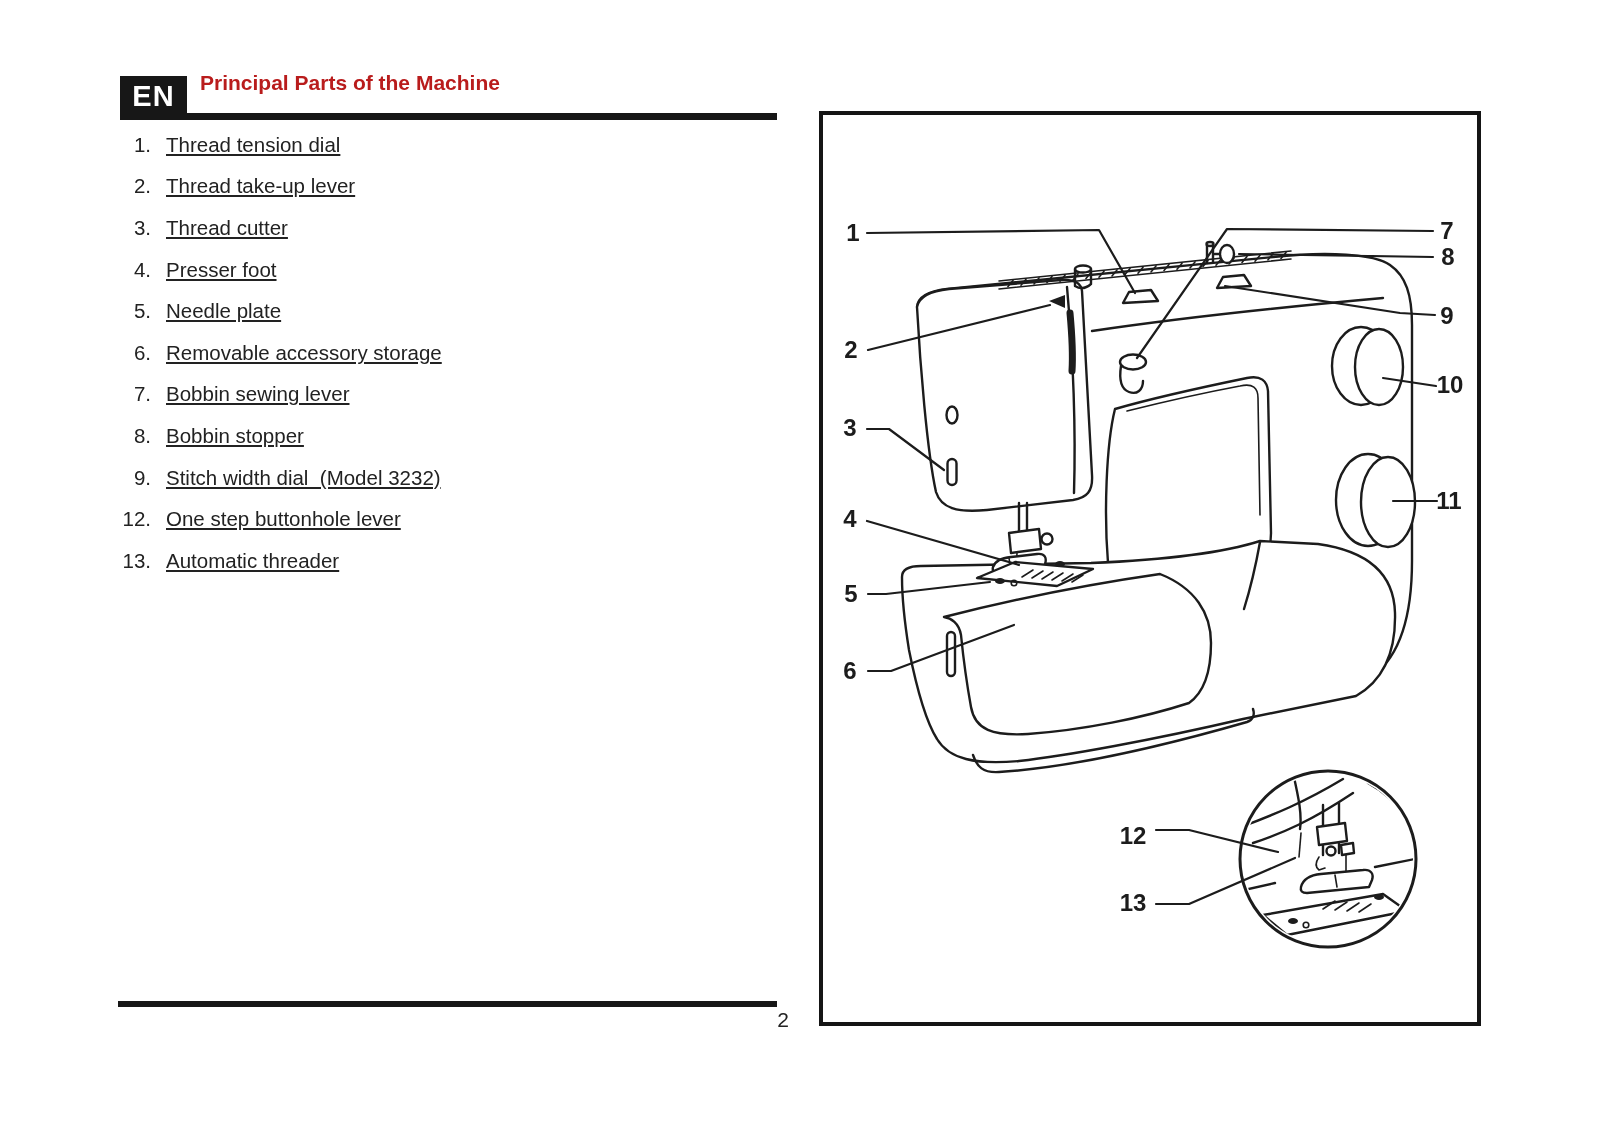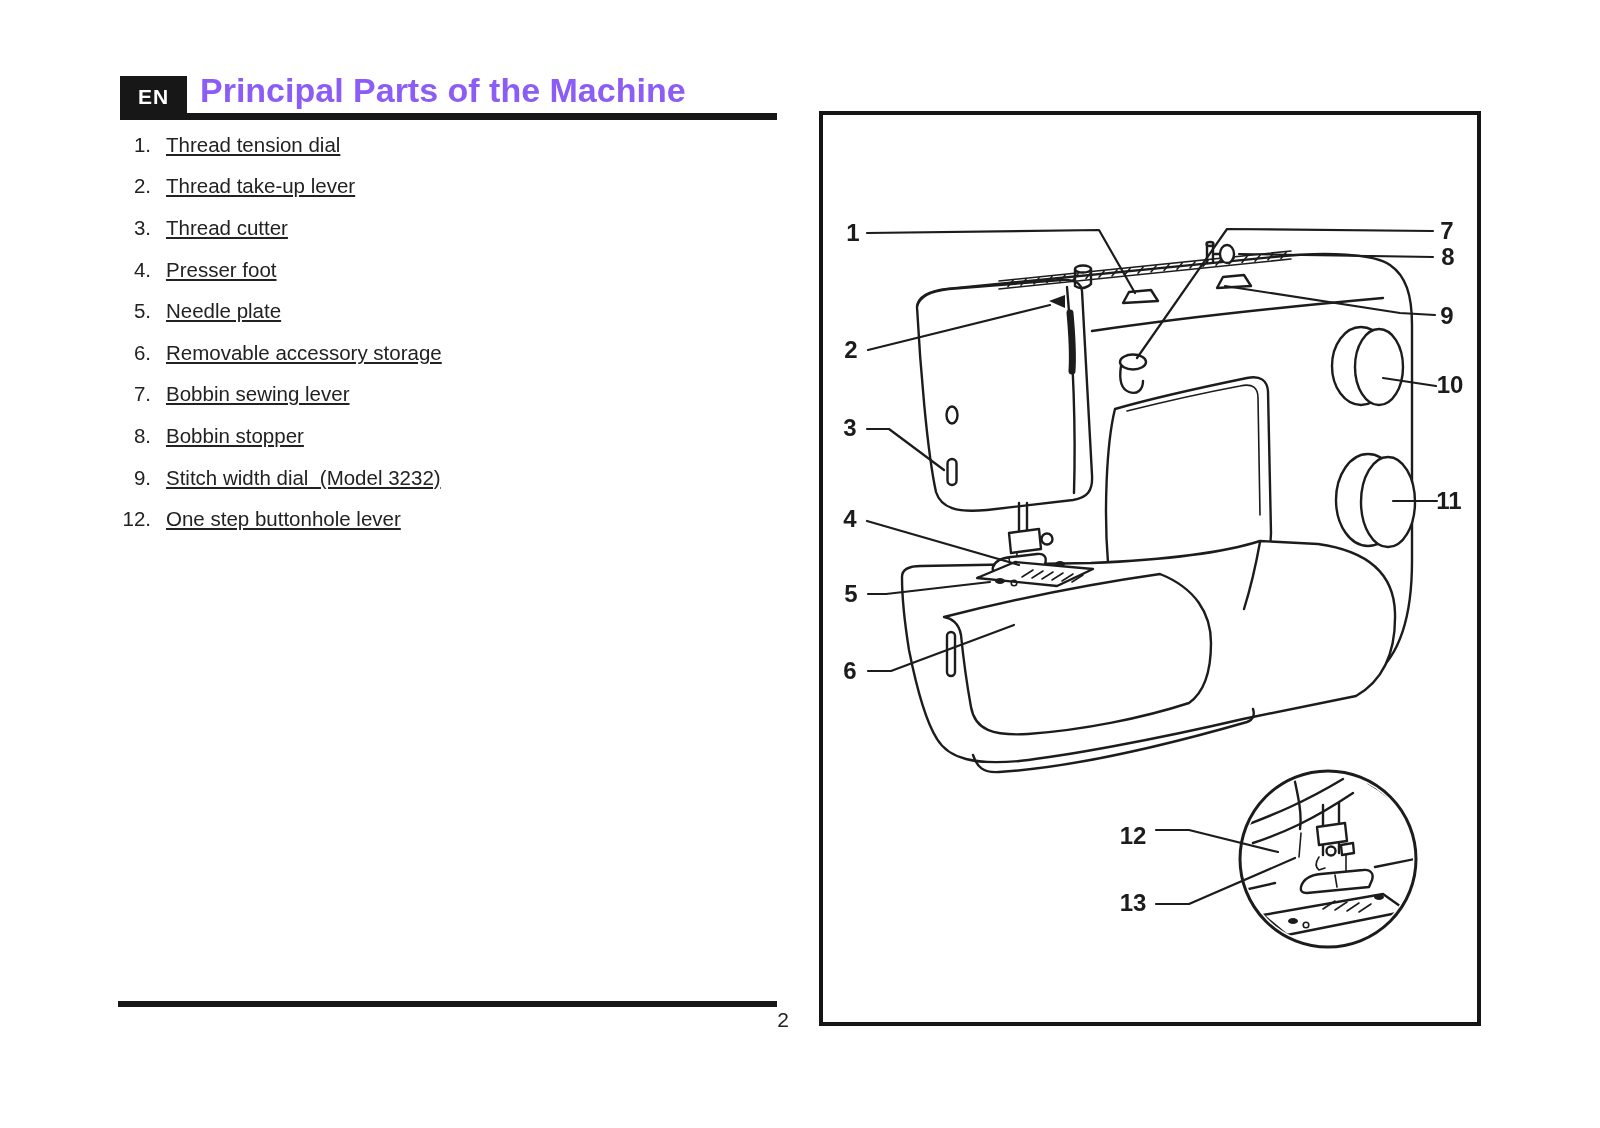--- a/index.html
+++ b/index.html
@@ -3,26 +3,26 @@
 <meta charset="utf-8">
 <style>
   html,body{margin:0;padding:0;}
   body{
     width:1600px;height:1128px;position:relative;overflow:hidden;
     background:#ffffff;color:#1c1c1c;
     font-family:"Liberation Sans",sans-serif;
   }
   .header-badge{
     position:absolute;left:120px;top:76px;width:67px;height:41px;
-    background:#171717;color:#ffffff;font-weight:bold;font-size:21px;
+    background:#171717;color:#ffffff;font-weight:bold;font-size:29px;
     display:flex;align-items:center;justify-content:center;letter-spacing:1px;
   }
   .header-title{
-    position:absolute;left:200px;top:71px;font-size:34px;font-weight:bold;
-    color:#8b5cf6;white-space:nowrap;
+    position:absolute;left:200px;top:71px;font-size:21px;font-weight:bold;
+    color:#b91c1c;white-space:nowrap;
   }
   .header-rule{position:absolute;left:120px;top:113px;width:657px;height:7px;background:#171717;}
   .parts-list{position:absolute;left:115px;top:124px;width:600px;}
   .part-row{display:flex;height:41.6px;align-items:center;font-size:20.5px;color:#222;}
   .part-num{width:36px;text-align:right;margin-right:15px;flex:0 0 auto;}
   .part-label{white-space:nowrap;text-decoration:underline;}
   .bottom-rule{position:absolute;left:118px;top:1001px;width:659px;height:6px;background:#171717;}
   .page-num{position:absolute;left:768px;top:1008px;width:30px;text-align:center;font-size:21px;color:#222;}
   .diagram-box{
     position:absolute;left:819px;top:111px;width:654px;height:907px;
@@ -76,20 +76,24 @@
       <span class="part-num">8.</span>
       <span class="part-label">Bobbin stopper</span>
     </div>
   <div class="part-row">
       <span class="part-num">9.</span>
       <span class="part-label">Stitch width dial&nbsp; (Model 3232)</span>
     </div>
   <div class="part-row">
       <span class="part-num">12.</span>
       <span class="part-label">One step buttonhole lever</span>
+    </div>
+  <div class="part-row">
+      <span class="part-num">13.</span>
+      <span class="part-label">Automatic threader</span>
     </div>
 </div>
 
 <div class="diagram-box">
 <svg viewBox="0 0 654 907" xmlns="http://www.w3.org/2000/svg">
   <defs>
     <clipPath id="insetClip">
           <circle cx="505" cy="744" r="85"></circle>
         </clipPath>
   </defs>

